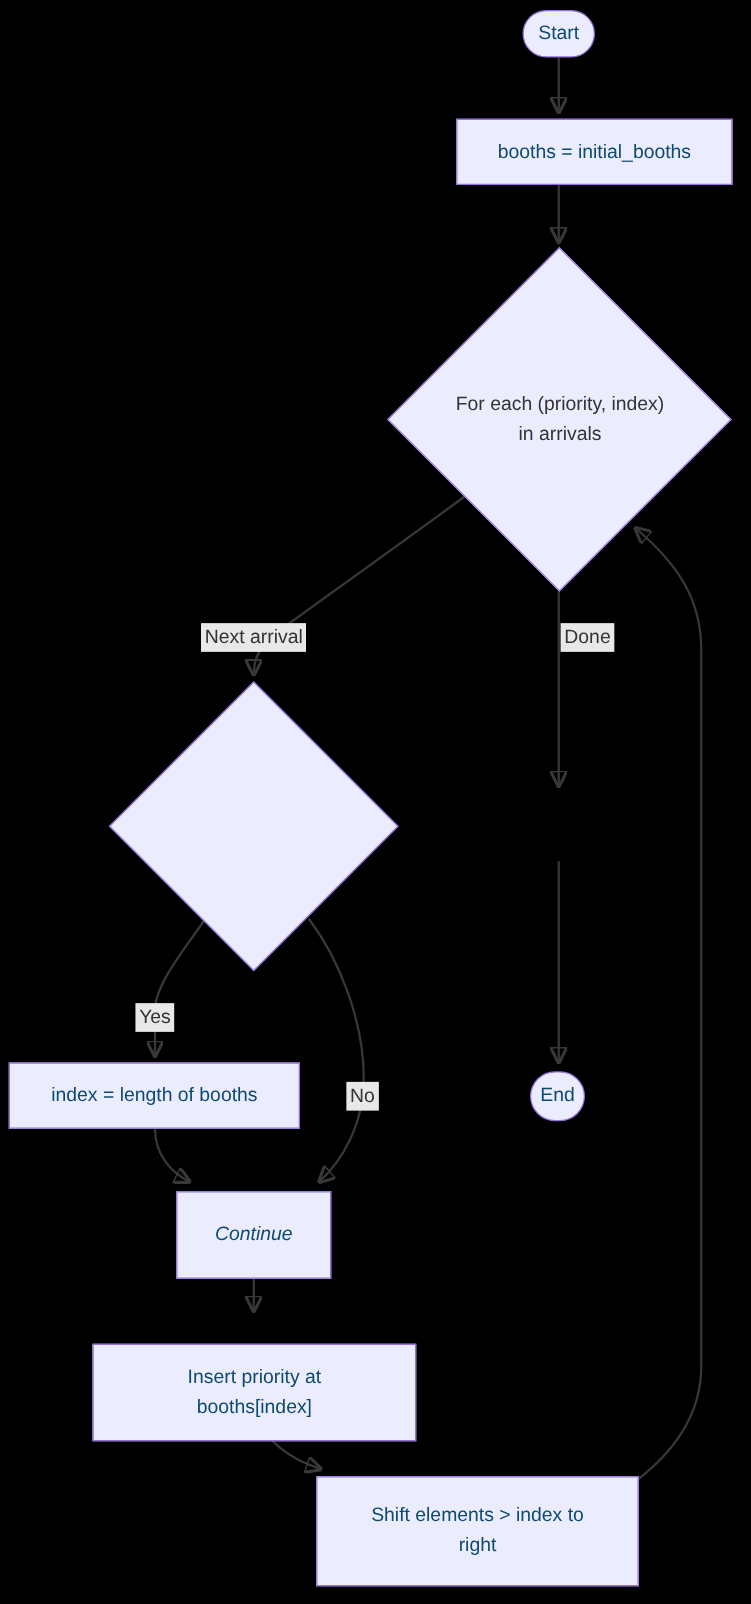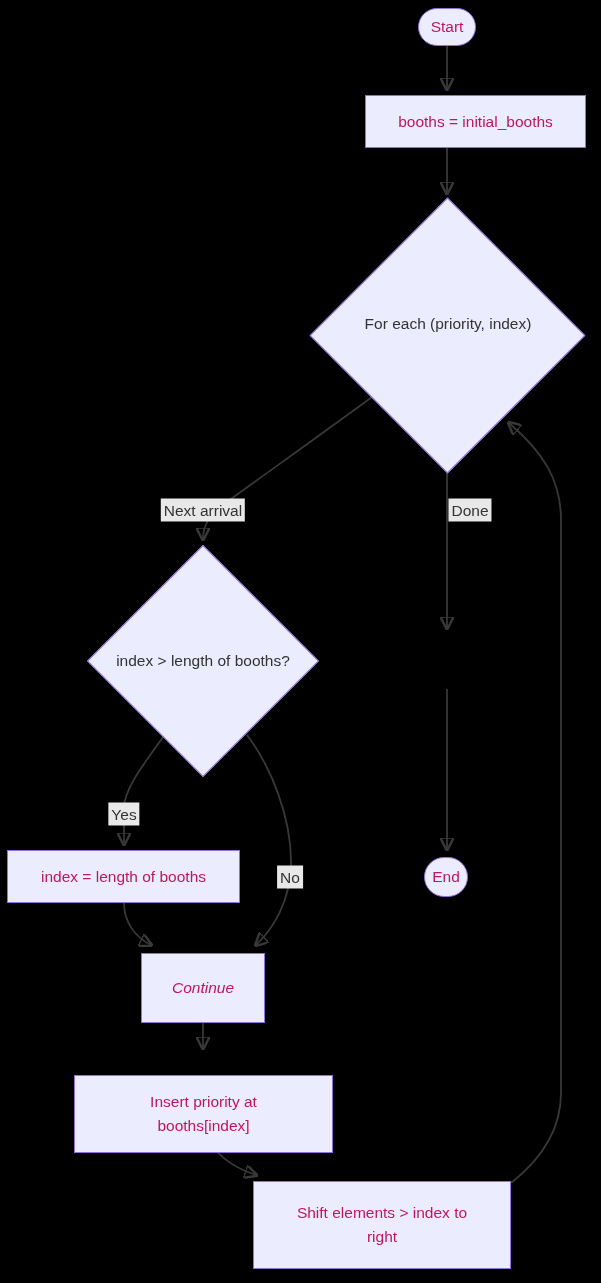--- a/index.html
+++ b/index.html
@@ -23,21 +23,21 @@
   .edges-layer path {
     fill: none;
     stroke: #383838;
     stroke-width: 1.8;
   }
   .node {
     position: absolute;
     box-sizing: border-box;
     background: #ECECFF;
     border: 1.5px solid #9370DB;
-    color: #be185d;
+    color: #0c4a6e;
     font-size: 15.5px;
     display: flex;
     flex-direction: column;
     align-items: center;
     justify-content: center;
     text-align: center;
     line-height: 24px;
     z-index: 2;
   }
   .stadium { border-radius: 20px; }
@@ -97,26 +97,24 @@
     <span>Start</span>
   </div>
 
   <div class="node" style="left:337px; top:95px; width:221px; height:53px;margin-left:28px;">
     <span>booths = initial_booths</span>
   </div>
 
   <div class="diamond" style="left:350px; top:238px; width:195px; height:195px;"></div>
   <div class="diamond-label" style="left:338px; top:312px; width:220px;">
     <div>For each (priority, index)</div>
+    <div>in arrivals</div>
   </div>
 
   <div class="diamond" style="left:121px; top:579px; width:164px; height:164px;"></div>
-  <div class="diamond-label" style="left:103px; top:649px; width:200px;">
-    <div>index &gt; length of booths?</div>
-  </div>
 
 
   <div class="node stadium" style="left:424px; top:857px; width:44px; height:40px;">
     <span>End</span>
   </div>
 
   <div class="node" style="left:7px; top:850px; width:233px; height:53px;">
     <span>index = length of booths</span>
   </div>
 

